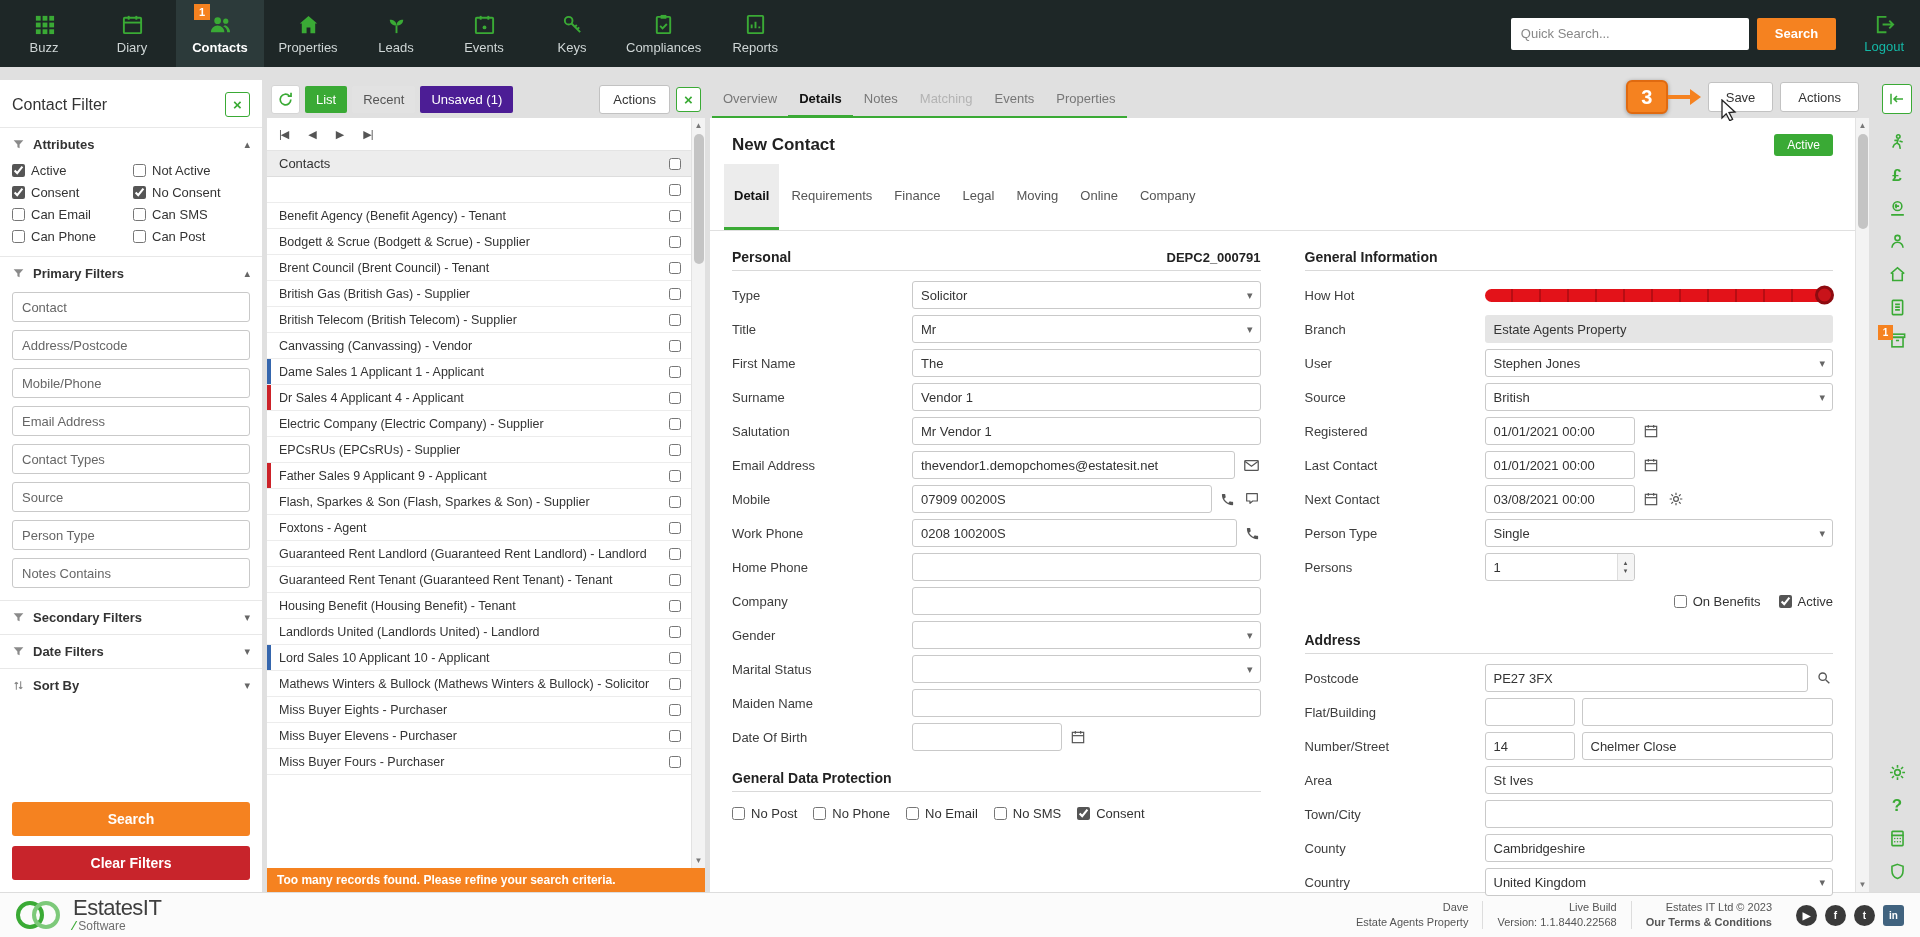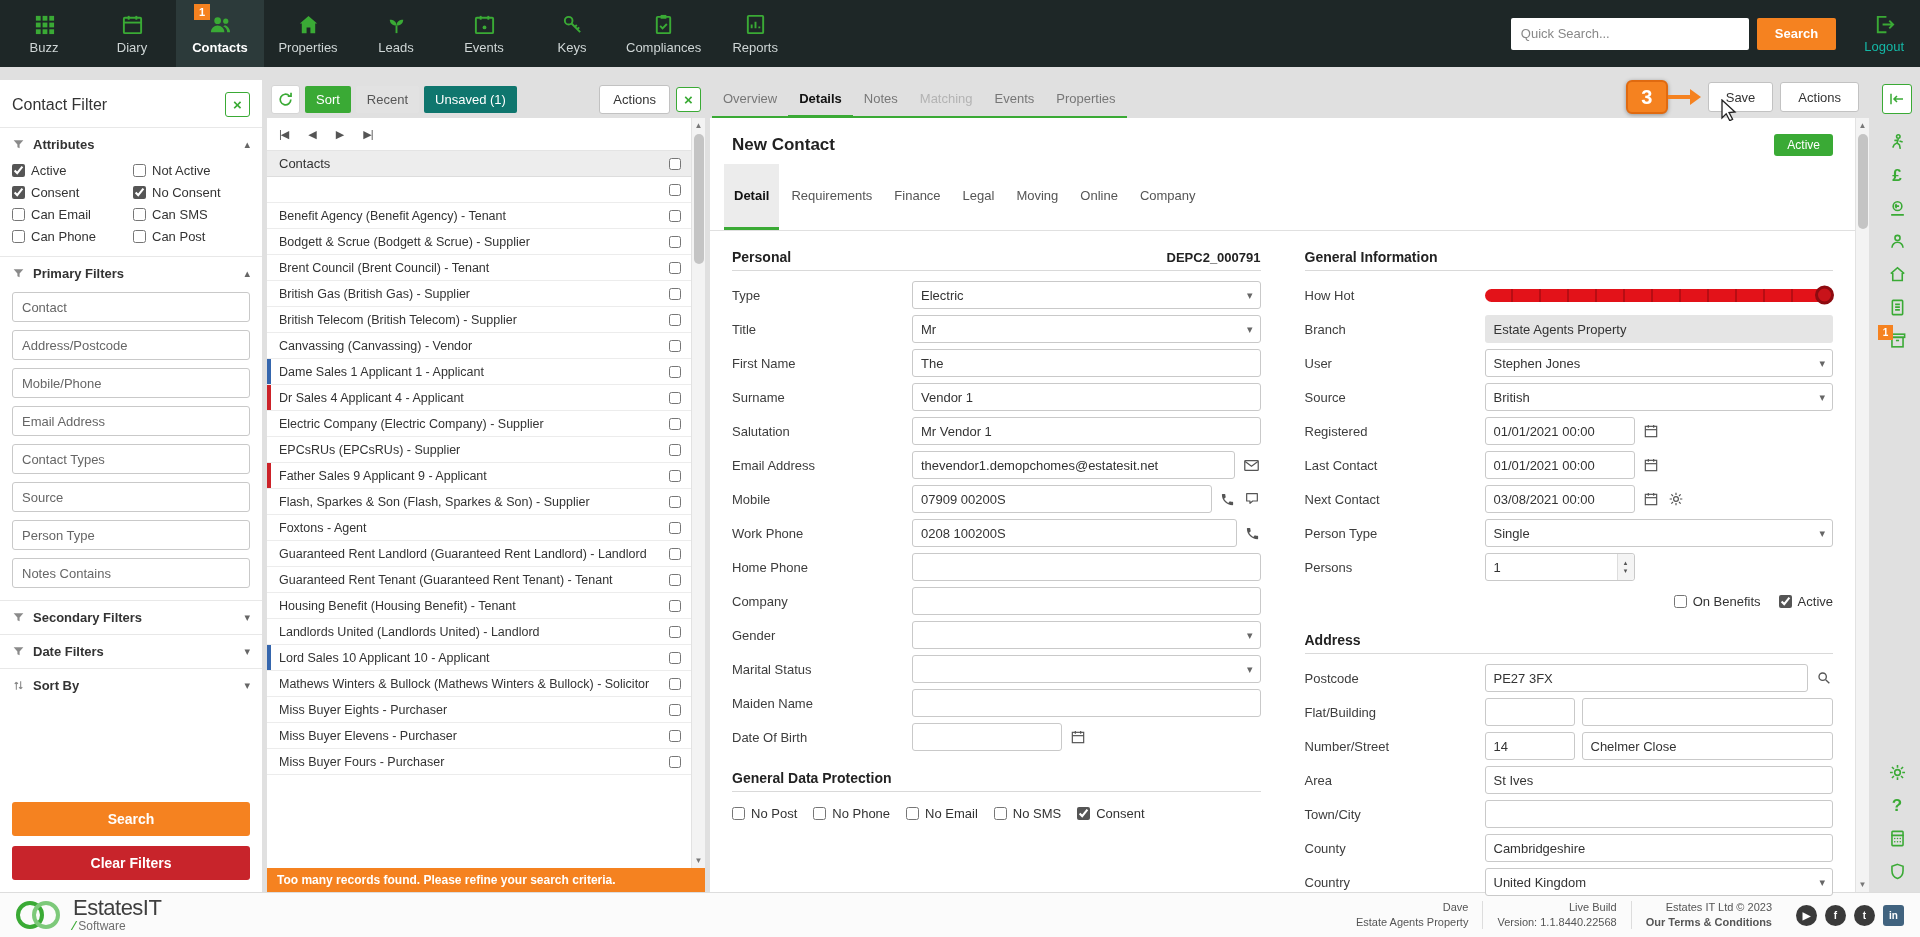--- a/index.html
+++ b/index.html
@@ -39,21 +39,21 @@
 .fp-buttons{margin-top:auto;padding:12px;display:flex;flex-direction:column;gap:10px}
 .btn-search{background:#f58220;color:#fff;border:0;border-radius:3px;height:34px;font-size:14px;font-weight:bold;cursor:pointer}
 .btn-clear{background:#c8242b;color:#fff;border:0;border-radius:3px;height:34px;font-size:14px;font-weight:bold;cursor:pointer}
 
 .list-panel{width:438px;display:flex;flex-direction:column;flex:none;min-height:0}
 .list-top{height:38px;display:flex;align-items:center;gap:5px;padding:0 4px;flex:none}
 .icon-sq{width:29px;height:29px;background:#fff;border:1px solid #d5d5d5;border-radius:3px;display:flex;align-items:center;justify-content:center;cursor:pointer}
 .ltab{height:27px;padding:0 11px;border-radius:2px;font-size:13px;display:flex;align-items:center;cursor:pointer;white-space:nowrap}
 .ltab.green{background:#3aaa35;color:#fff}
 .ltab.grey{background:#e2e2e2;color:#555}
-.ltab.orange{background:#0f766e;color:#fff}
+.ltab.orange{background:#4c1d95;color:#fff}
 .btn-plain{height:29px;padding:0 13px;background:#fff;border:1px solid #c2c2c2;border-radius:3px;font-size:13px;color:#333;cursor:pointer}
 .list-card{flex:1;background:#fff;position:relative;display:flex;flex-direction:column;min-height:0}
 .pager{height:32px;display:flex;align-items:center;gap:20px;padding:0 12px;margin-right:14px}
 .pgbtn{background:none;border:0;font-size:11px;color:#555;cursor:pointer;letter-spacing:-1px}
 .table-head{height:27px;background:#ededed;display:flex;align-items:center;padding:0 10px 0 12px;font-size:13px;color:#333;border-bottom:1px solid #ddd;margin-right:14px;border-top:1px solid #e4e4e4}
 .table-head .rl{flex:1}
 .rows{flex:1;overflow:hidden;margin-right:14px}
 .row{height:26px;display:flex;align-items:center;padding:0 10px 0 12px;border-bottom:1px solid #ececec;font-size:12.5px;color:#333;cursor:pointer}
 .row[data-flag="blue"]{box-shadow:inset 4px 0 0 #3566ad}
 .row[data-flag="red"]{box-shadow:inset 4px 0 0 #cc2229}
@@ -338,21 +338,21 @@
     </aside>
 
     <section class="list-panel">
       <div class="list-top">
         <button class="icon-sq">
           <svg width="17" height="17" viewBox="0 0 24 24">
               <path d="M19.5 12a7.5 7.5 0 1 1-2.2-5.3" fill="none" stroke="#3aaa35" stroke-width="2.4"></path>
               <path d="M19.8 2.6v4.6h-4.6" fill="none" stroke="#3aaa35" stroke-width="2.4"></path>
             </svg>
         </button>
-        <div class="ltab green">Sort</div>
+        <div class="ltab green">List</div>
         <div class="ltab grey">Recent</div>
         <div class="ltab orange">Unsaved (1)</div>
         <div style="margin-left:auto;display:flex;gap:6px;align-items:center">
           <button class="btn-plain">Actions</button>
           <button class="xbtn">×</button>
         </div>
       </div>
       <div class="list-card">
         <div class="pager">
           <button class="pgbtn">|◀</button>
@@ -512,21 +512,21 @@
 
           <div class="col">
             <div class="sec-head">
               <span class="h">Personal</span>
               <span class="ref">DEPC2_000791</span>
             </div>
             <div class="field">
               <label>Type</label>
               <div class="ctl">
                   <div class="selectbox">
-                    <span>Electric</span>
+                    <span>Solicitor</span>
                     <span class="caret">▾</span>
                   </div>
                 </div>
             </div>
             <div class="field">
               <label>Title</label>
               <div class="ctl">
                   <div class="selectbox">
                     <span>Mr</span>
                     <span class="caret">▾</span>

